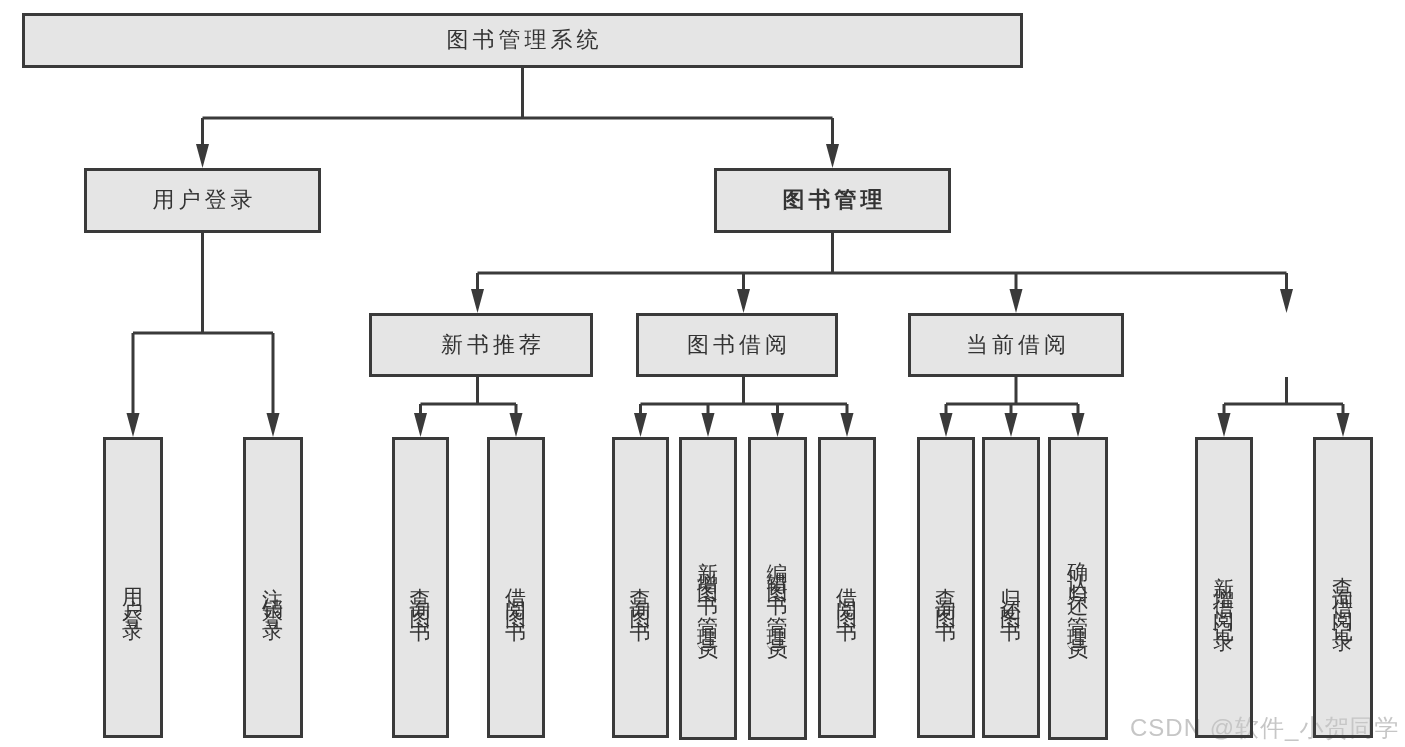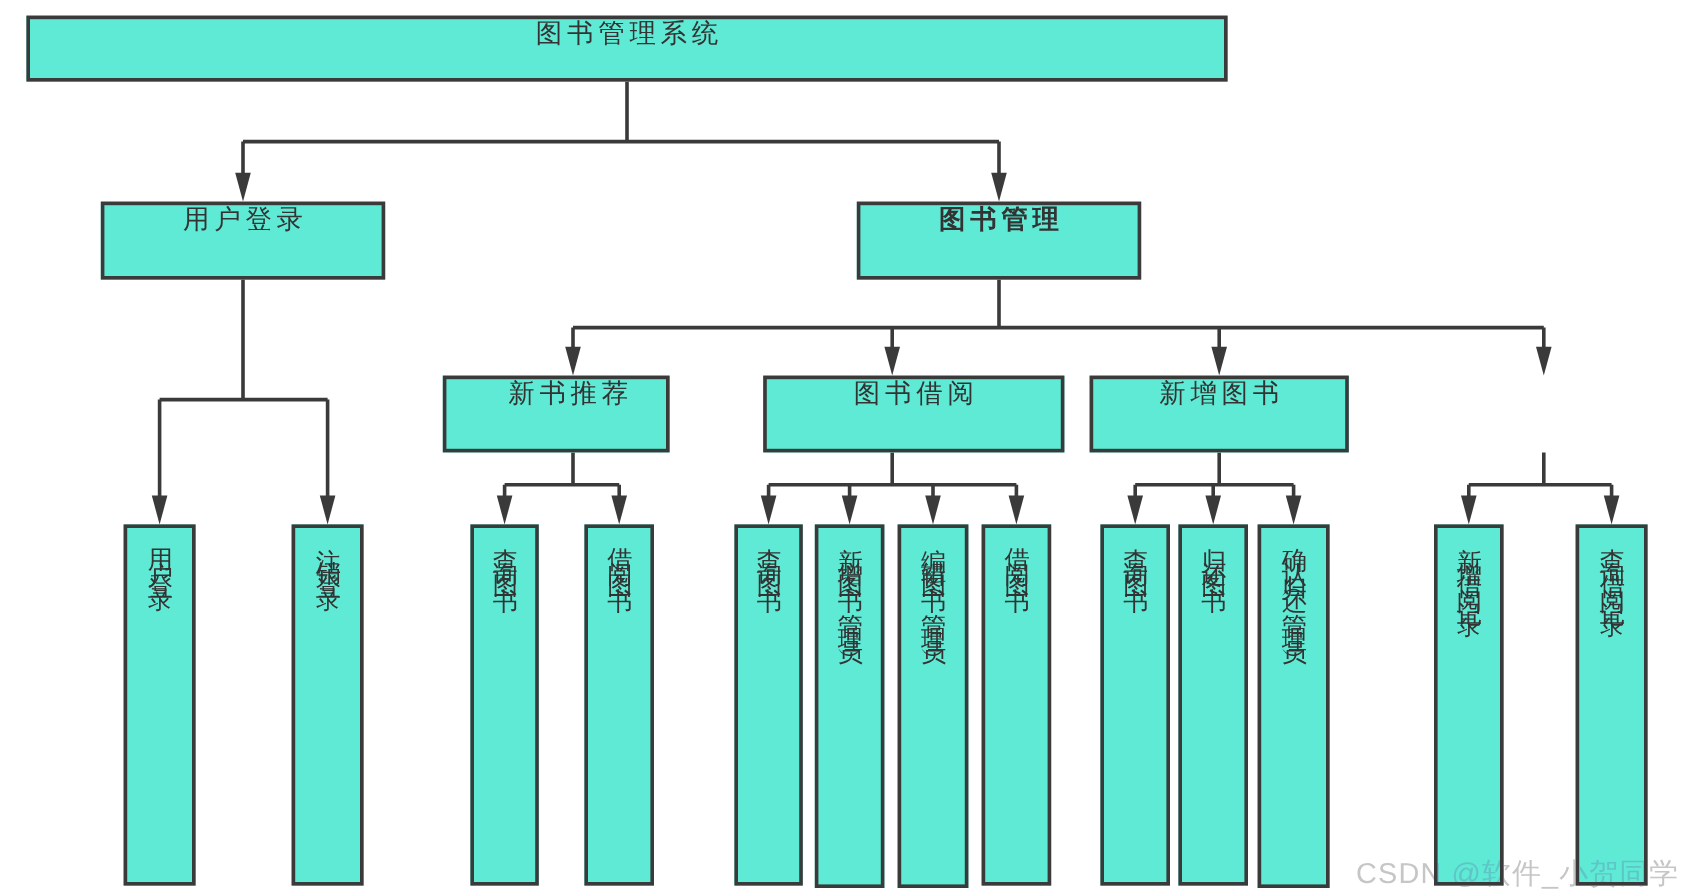--- a/index.html
+++ b/index.html
@@ -23,22 +23,23 @@
   }
   #connectors {
     position: absolute;
     left: 0; top: 0;
     z-index: 1;
   }
   .node {
     position: absolute;
     box-sizing: border-box;
     border: 3px solid var(--line);
-    background: #5eead4;
+    background: #e5e5e5;
     display: flex;
+    align-items: center;
     justify-content: center;
     color: var(--text);
     z-index: 2;
   }
   .node .node-label {
     font-size: 22px;
     letter-spacing: 4px;
     margin-right: -4px;
     white-space: nowrap;
     line-height: 1.1;
@@ -94,28 +95,28 @@
   <div id="watermark">CSDN @软件_小贺同学</div>
 <div class="node h" style="left: 22px; top: 13px; width: 1001px; height: 55px;">
       <span class="node-label">图书管理系统</span>
     </div>
     <div class="node h" style="left: 84px; top: 168px; width: 237px; height: 65px;">
       <span class="node-label">用户登录</span>
     </div>
     <div class="node h" style="left: 714px; top: 168px; width: 237px; height: 65px; font-weight: bold;">
       <span class="node-label">图书管理</span>
     </div>
-    <div class="node h" style="left: 369px; top: 313px; width: 189px; height: 64px; padding-left: 20px;">
+    <div class="node h" style="left: 369px; top: 313px; width: 224px; height: 64px; padding-left: 20px;">
       <span class="node-label">新书推荐</span>
     </div>
-    <div class="node h" style="left: 636px; top: 313px; width: 251px; height: 64px;">
+    <div class="node h" style="left: 636px; top: 313px; width: 202px; height: 64px;">
       <span class="node-label">图书借阅</span>
     </div>
     <div class="node h" style="left: 908px; top: 313px; width: 216px; height: 64px;">
-      <span class="node-label">新增图书</span>
+      <span class="node-label">当前借阅</span>
     </div>
     <div class="node v" style="left: 103px; top: 437px; width: 60px; height: 301px;">
       <span class="node-label">用户登录</span>
     </div>
     <div class="node v" style="left: 243px; top: 437px; width: 60px; height: 301px;">
       <span class="node-label">注销登录</span>
     </div>
     <div class="node v" style="left: 392px; top: 437px; width: 57px; height: 301px;">
       <span class="node-label">查询图书</span>
     </div>

